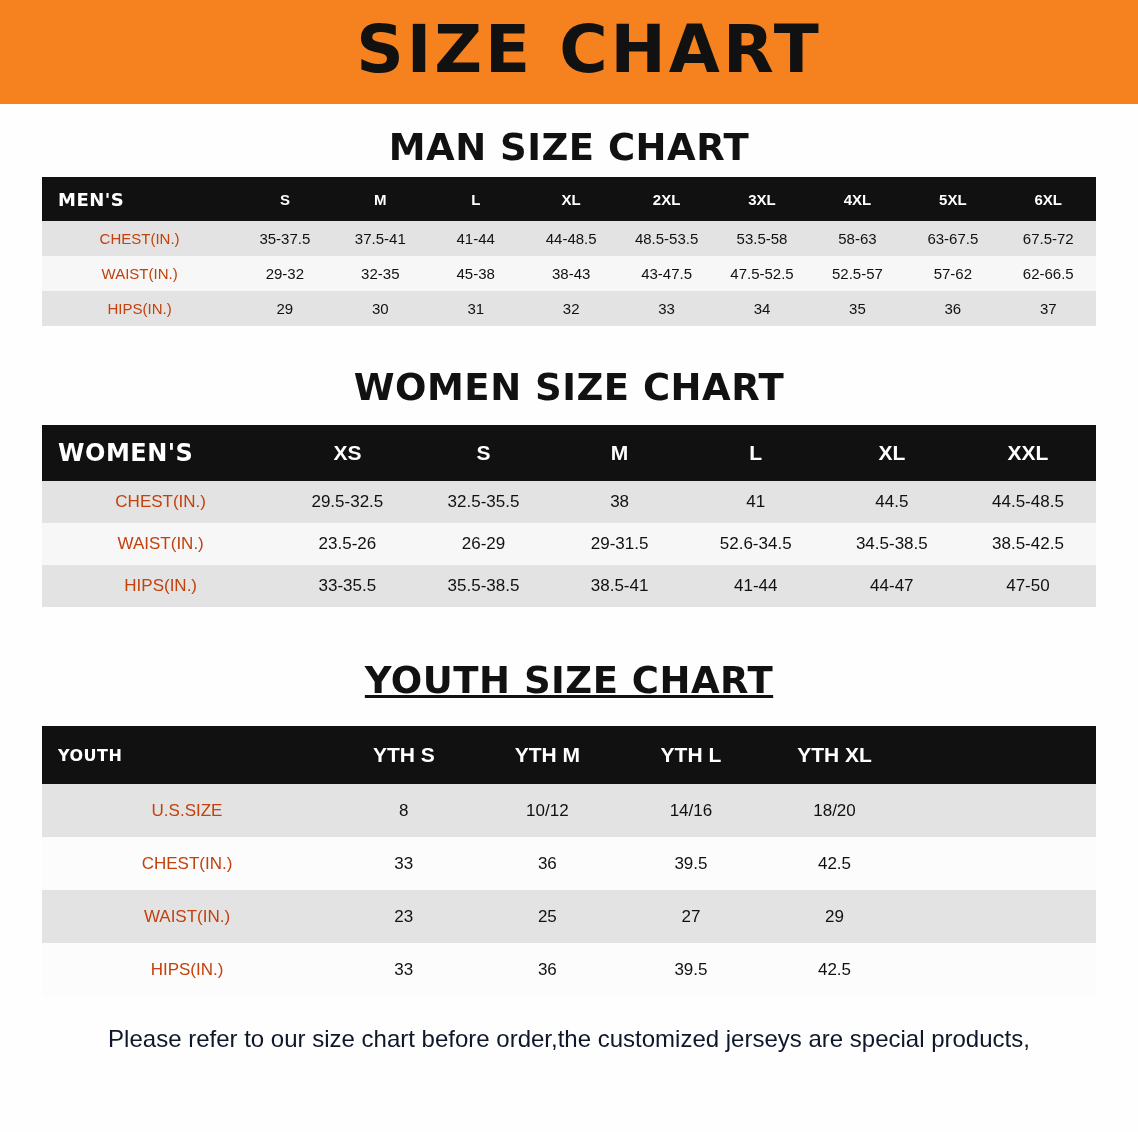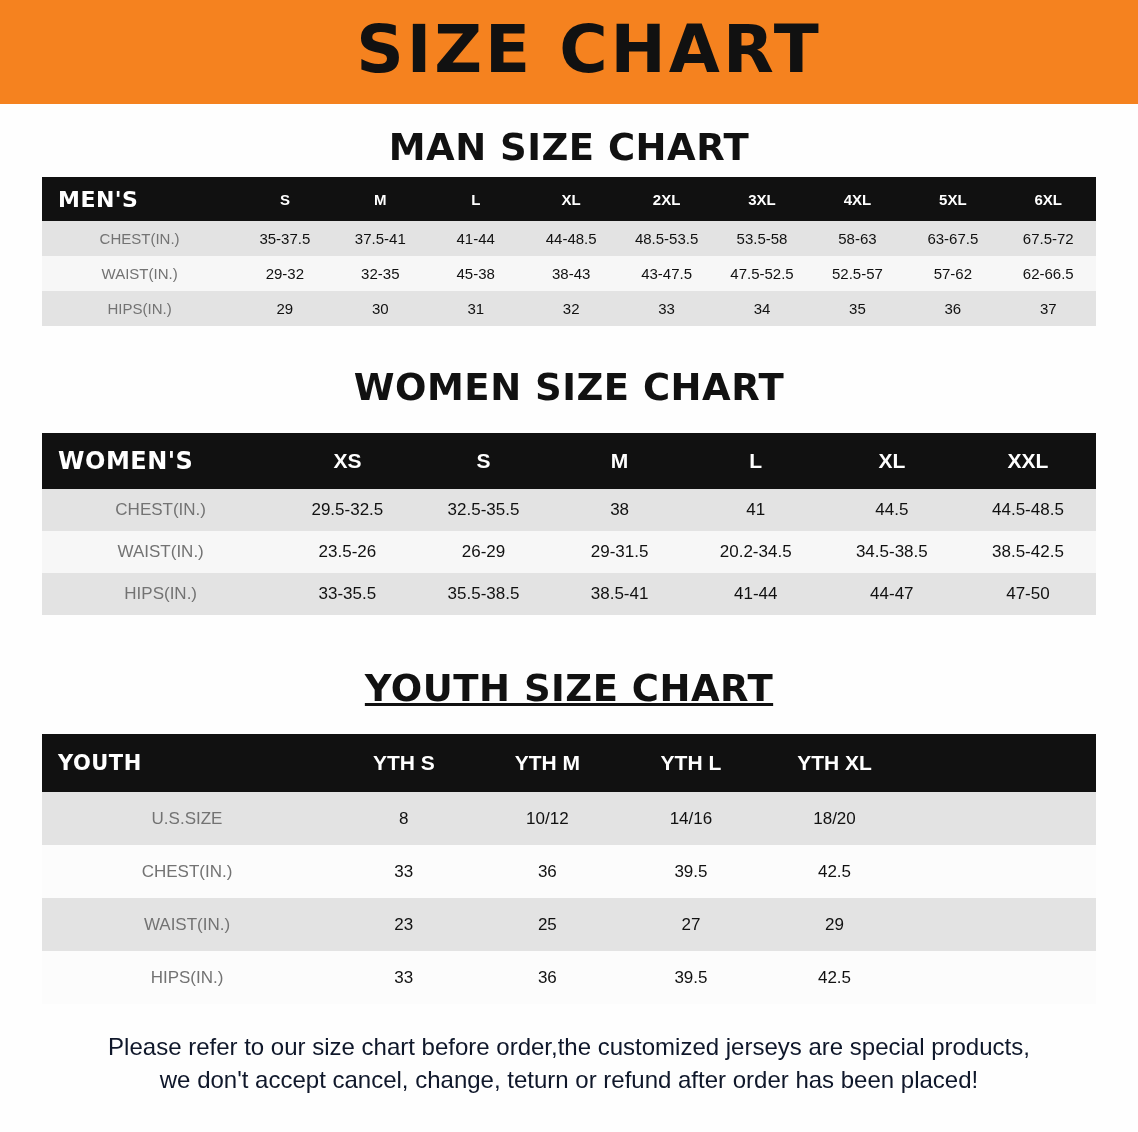--- a/index.html
+++ b/index.html
@@ -44,21 +44,21 @@
   
   .section-title {
     text-align: center;
     font-family: "DejaVu Sans", sans-serif;
     font-weight: bold;
     font-size: 37px;
     letter-spacing: 0.5px;
     color: #111;
   }
   .t-man   { margin-top: 22px; margin-bottom: 8px; }
-  .t-women { margin-top: 40px; margin-bottom: 24px; }
+  .t-women { margin-top: 40px; margin-bottom: 16px; }
   .t-youth { margin-top: 52px; margin-bottom: 24px; text-decoration: underline; }
 
   
   .table-wrap {
     margin: 0 42px;
   }
   table.size-table {
     width: 100%;
     border-collapse: collapse;
     table-layout: fixed;
@@ -89,37 +89,37 @@
     font-family: "DejaVu Sans", sans-serif;
     font-size: 21px;
     letter-spacing: 0.5px;
   }
   
   table.size-table tbody tr.band-a { background: #e3e3e3; }
   table.size-table tbody tr.band-b { background: #f7f7f7; }
   table.size-table tbody td.rowlabel {
     text-align: center;
     font-size: 16px;
-    color: #737373;
+    color: #c2410c;
   }
 
   
   #men-table thead tr { height: 44px; }
-  #men-table thead th.rowlabel { font-size: 22px; }
+  #men-table thead th.rowlabel { font-size: 18px; }
   #men-table th, #men-table td { font-size: 15px; height: 35px; }
 
   
   #women-table thead tr { height: 56px; }
   #women-table thead th.rowlabel { font-size: 24px; }
   #women-table thead th { font-size: 21px; }
   #women-table tbody td { font-size: 17px; height: 42px; }
 
   
   #youth-table thead tr { height: 58px; }
-  #youth-table thead th.rowlabel { font-size: 21px; }
+  #youth-table thead th.rowlabel { font-size: 16px; }
   #youth-table thead th { font-size: 21px; }
   #youth-table tbody td { font-size: 17px; height: 53px; }
   #youth-table tbody tr.band-b { background: #fcfcfc; }
 
   
   .note {
     margin: 26px 40px 0 40px;
     text-align: center;
     color: #0f172a;
     font-family: "Liberation Sans", sans-serif;
@@ -217,21 +217,21 @@
           <td>38</td>
           <td>41</td>
           <td>44.5</td>
           <td>44.5-48.5</td>
         </tr>
         <tr class="band-b">
           <td class="rowlabel">WAIST(IN.)</td>
           <td>23.5-26</td>
           <td>26-29</td>
           <td>29-31.5</td>
-          <td>20.2-34.5</td>
+          <td>52.6-34.5</td>
           <td>34.5-38.5</td>
           <td>38.5-42.5</td>
         </tr>
         <tr class="band-a">
           <td class="rowlabel">HIPS(IN.)</td>
           <td>33-35.5</td>
           <td>35.5-38.5</td>
           <td>38.5-41</td>
           <td>41-44</td>
           <td>44-47</td>
@@ -286,16 +286,15 @@
           <td>39.5</td>
           <td>42.5</td>
           <td></td>
         </tr>
       </tbody>
     </table>
   </div>
 
   <div class="note">
     <span>Please refer to our size chart before order,the customized jerseys are special products,</span>
-    <span>we don't accept cancel, change, teturn or refund after order has been placed!</span>
   </div>
 
 </div>
 
 </body></html>

